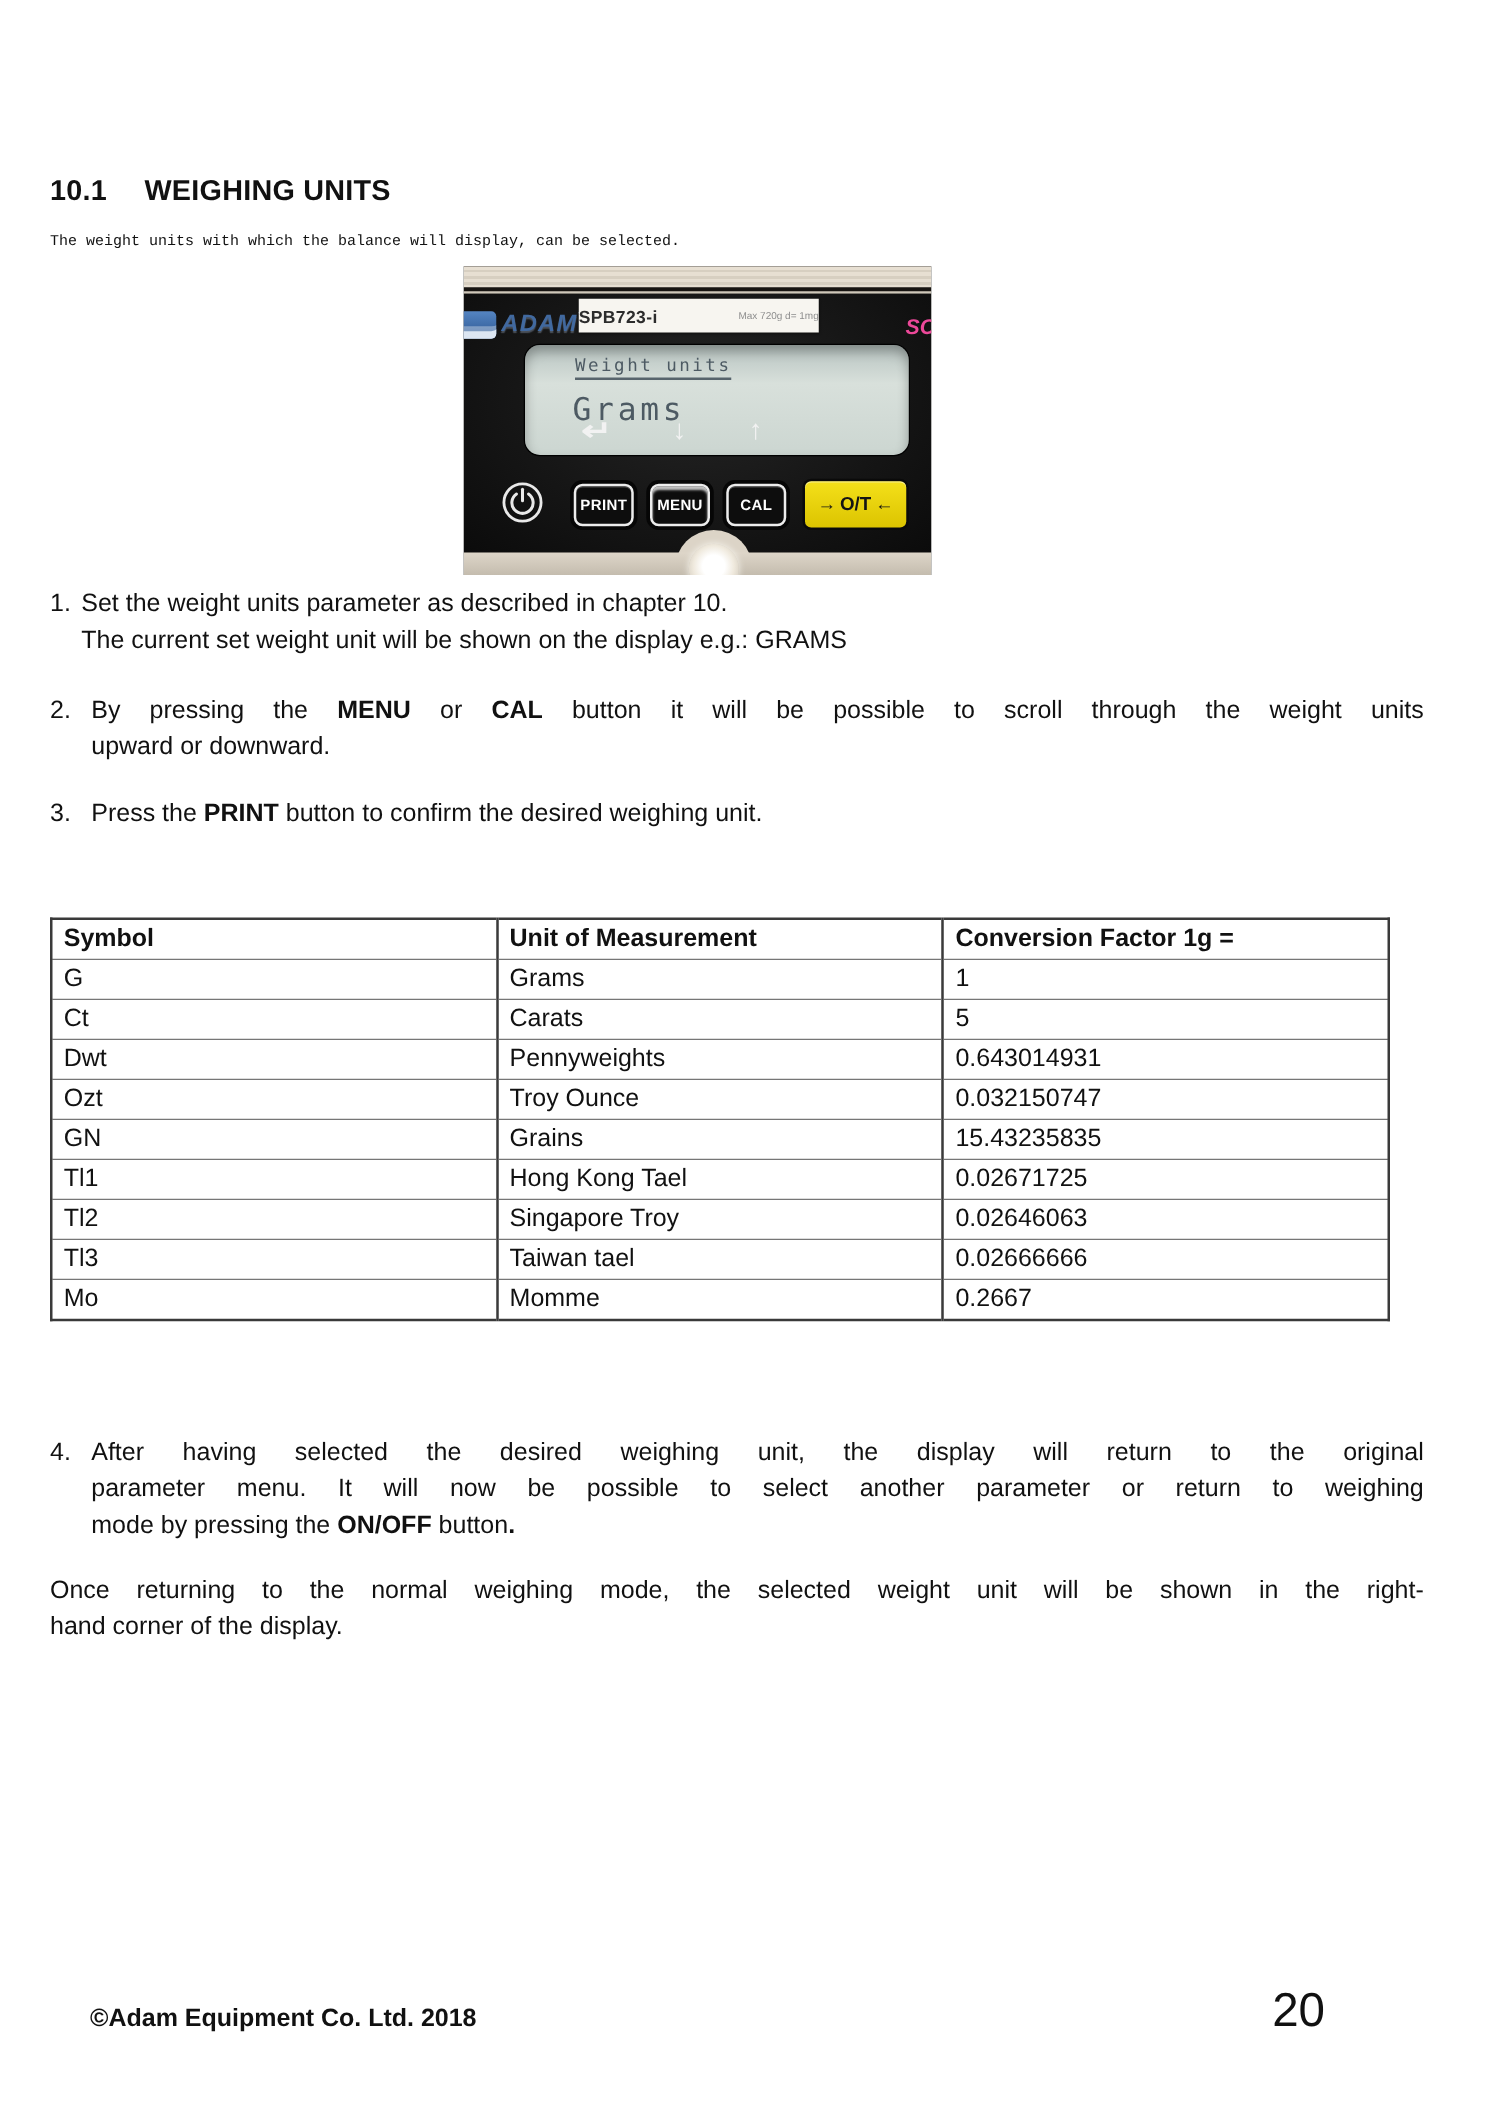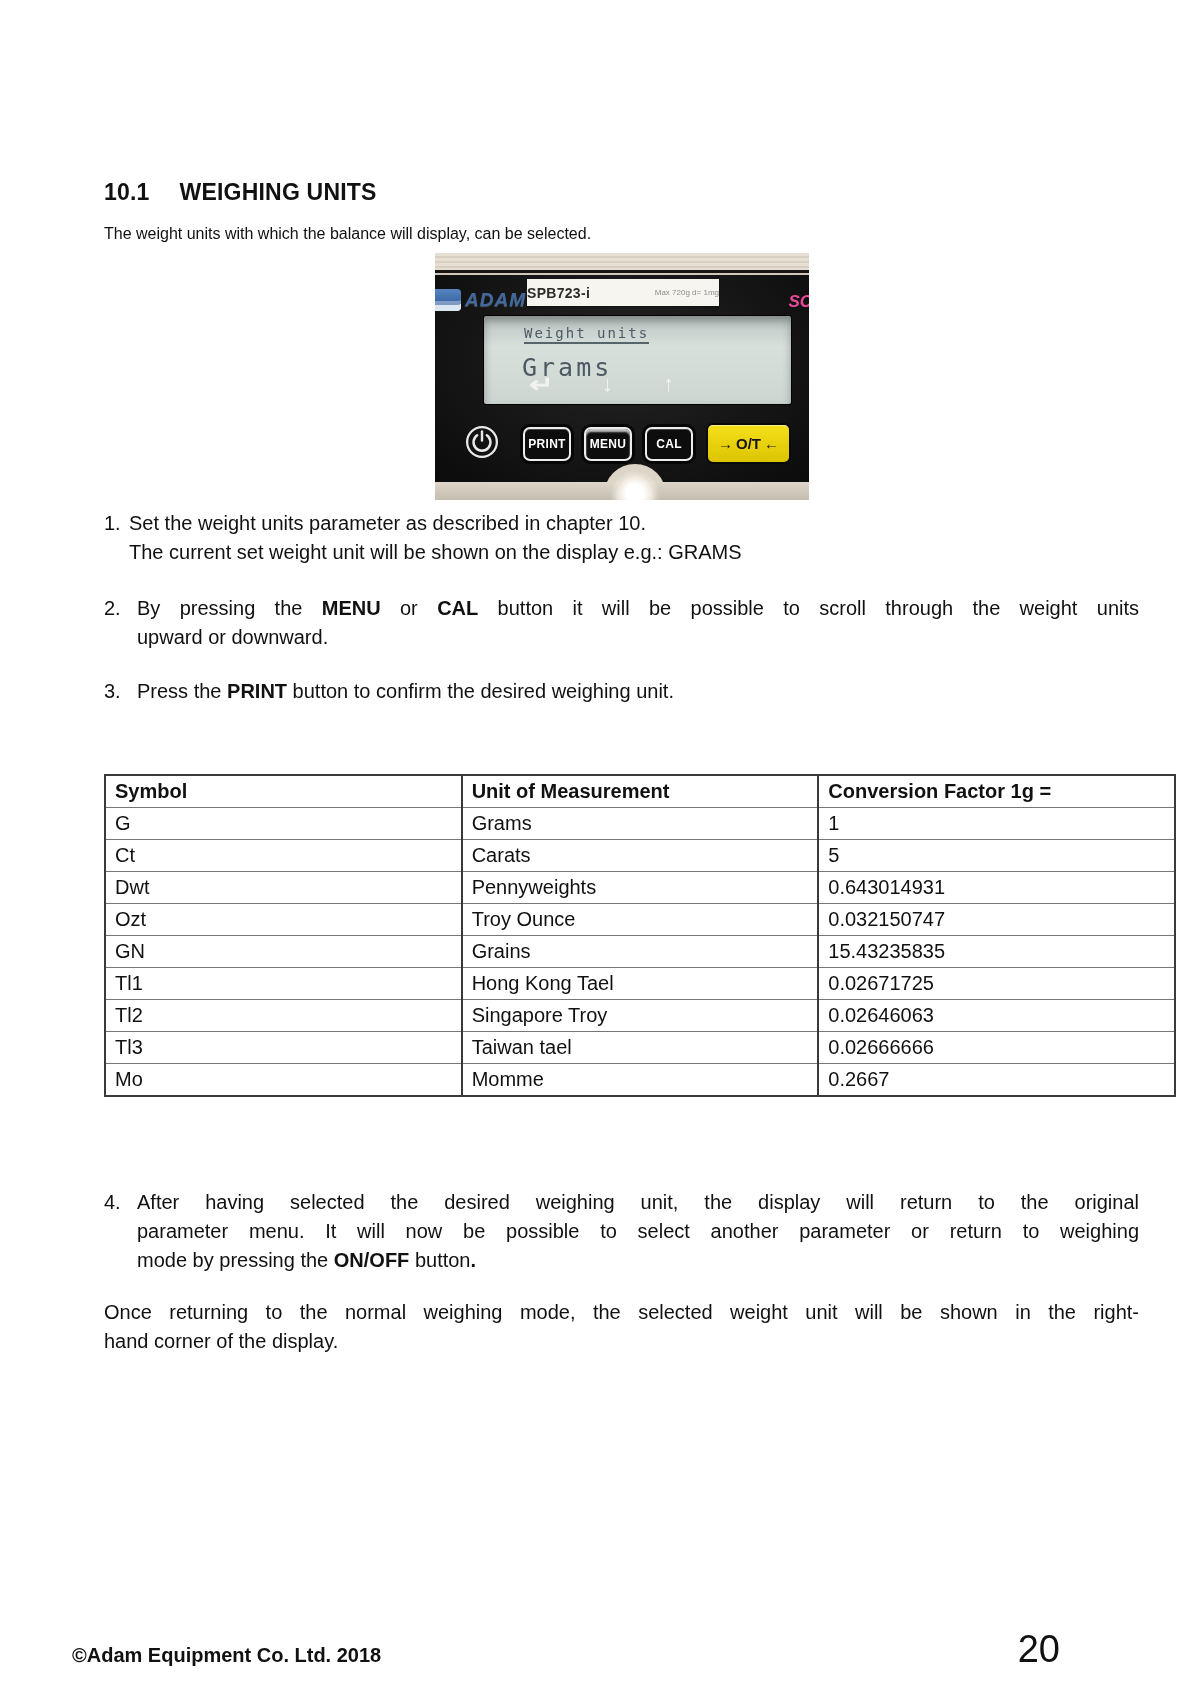--- a/index.html
+++ b/index.html
@@ -1,26 +1,26 @@
 <!DOCTYPE html>
 <html><head>
 <meta charset="utf-8">
 <style>
   * { margin:0; padding:0; box-sizing:border-box; }
   html,body { background:#ffffff; }
   body {
     width:1200px; height:1698px; position:relative; overflow:hidden;
     font-family:"Liberation Sans", sans-serif; color:#111;
   }
-  .page { position:absolute; inset:0; padding:0 61px 0 104px;margin-top:40px; }
+  .page { position:absolute; inset:0; padding:0 61px 0 40px; }
 
   
   .h-title { margin-top:140px; font-size:23px; font-weight:bold; line-height:24px;
              display:flex; gap:30px; letter-spacing:0.2px; }
-  .intro { margin-top:16px; font-size:16px; line-height:27px; }
+  .intro { margin-top:16px; font-size:12px; line-height:27px;font-family:Liberation Mono, monospace; }
 
   
   .steps { font-size:20px; }
   .step { display:flex; line-height:29px; }
   .step .num { flex:none; width:25px; }
   .step.wide .num { width:33px; }
   .step .stext { flex:1 1 auto; }
   .jl { text-align:justify; text-align-last:justify; }
   .s1 { margin-top:9px; }
   .s2 { margin-top:27px; }
@@ -70,21 +70,21 @@
   .logo-tx { font-size:19px; font-weight:bold; font-style:italic; letter-spacing:1px;
              color:#41699f; text-shadow:0 1px 1px rgba(180,200,230,0.35); }
   .logo-tm { font-size:7px; color:#8fa6c6; vertical-align:top; }
   .p-sc { position:absolute; right:-3px; top:39px; font-size:17px; font-weight:bold;
           font-style:italic; color:#ec4899; }
   .p-label { position:absolute; left:92px; top:26px; width:192px; height:27px;
              background:#f7f5f0; display:flex; align-items:center; justify-content:space-between;
              gap:6px; box-shadow:0 1px 2px rgba(0,0,0,.4); }
   .mdl { font-size:14px; font-weight:bold; color:#2c2c2c; letter-spacing:0.3px; }
   .cap { font-size:8px; color:#8d8d8d; }
-  .p-lcd { position:absolute; left:49px; top:63px; width:307px; height:88px; border-radius:2px;
+  .p-lcd { position:absolute; left:49px; top:63px; width:307px; height:88px; border-radius:12px;
            background:linear-gradient(180deg,#b7c3c0 0%,#d8e0db 35%,#ccd6d1 100%);
            box-shadow:inset 0 5px 9px rgba(0,0,0,0.3), 0 0 0 1px #000;
            font-family:"DejaVu Sans Mono", monospace; color:#4d5a63; }
   .lcd-l1 { position:absolute; left:40px; top:9px; font-size:14px; letter-spacing:2px;
             border-bottom:2px solid #57646c; padding-bottom:1px; }
   .lcd-l2 { position:absolute; left:38px; top:37px; font-size:25px; letter-spacing:3px; }
   .ar { position:absolute; color:#f2f2f2; font-size:22px; font-weight:600; line-height:20px; }
   .ar-return { left:94px;  top:122px; transform:scaleX(1.35); transform-origin:left; }
   .ar-down   { left:167px; top:121px; }
   .ar-up     { left:228px; top:121px; }

